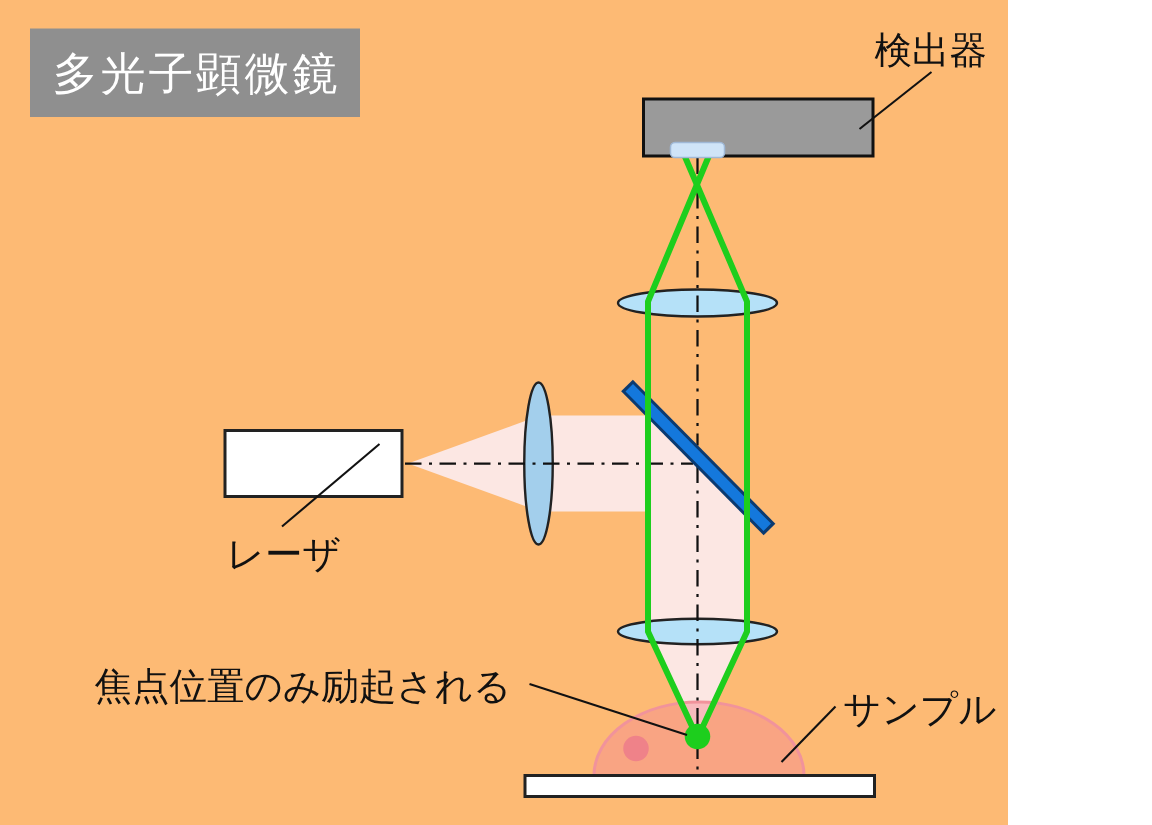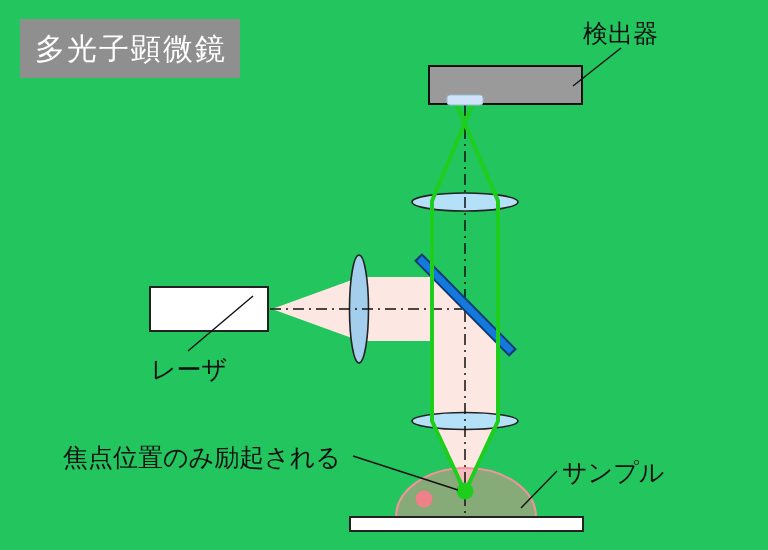--- a/index.html
+++ b/index.html
@@ -6,23 +6,23 @@
     margin: 0;
     padding: 0;
     background: #ffffff;
     width: 768px;
     height: 550px;
     overflow: hidden;
     font-family: "DejaVu Sans", sans-serif;
   }
   .stage-wrap {
     position: relative;
-    width: 768px;
+    width: 672px;
     height: 550px;
-    background: #22c55e;
+    background: #fdba74;
   }
   svg { display: block; }
   .jp-label {
     font-family: "DejaVu Sans", sans-serif;
     font-size: 25px;
     fill: #111111;
   }
   .title-text {
     font-family: "DejaVu Sans", sans-serif;
     font-size: 30px;

